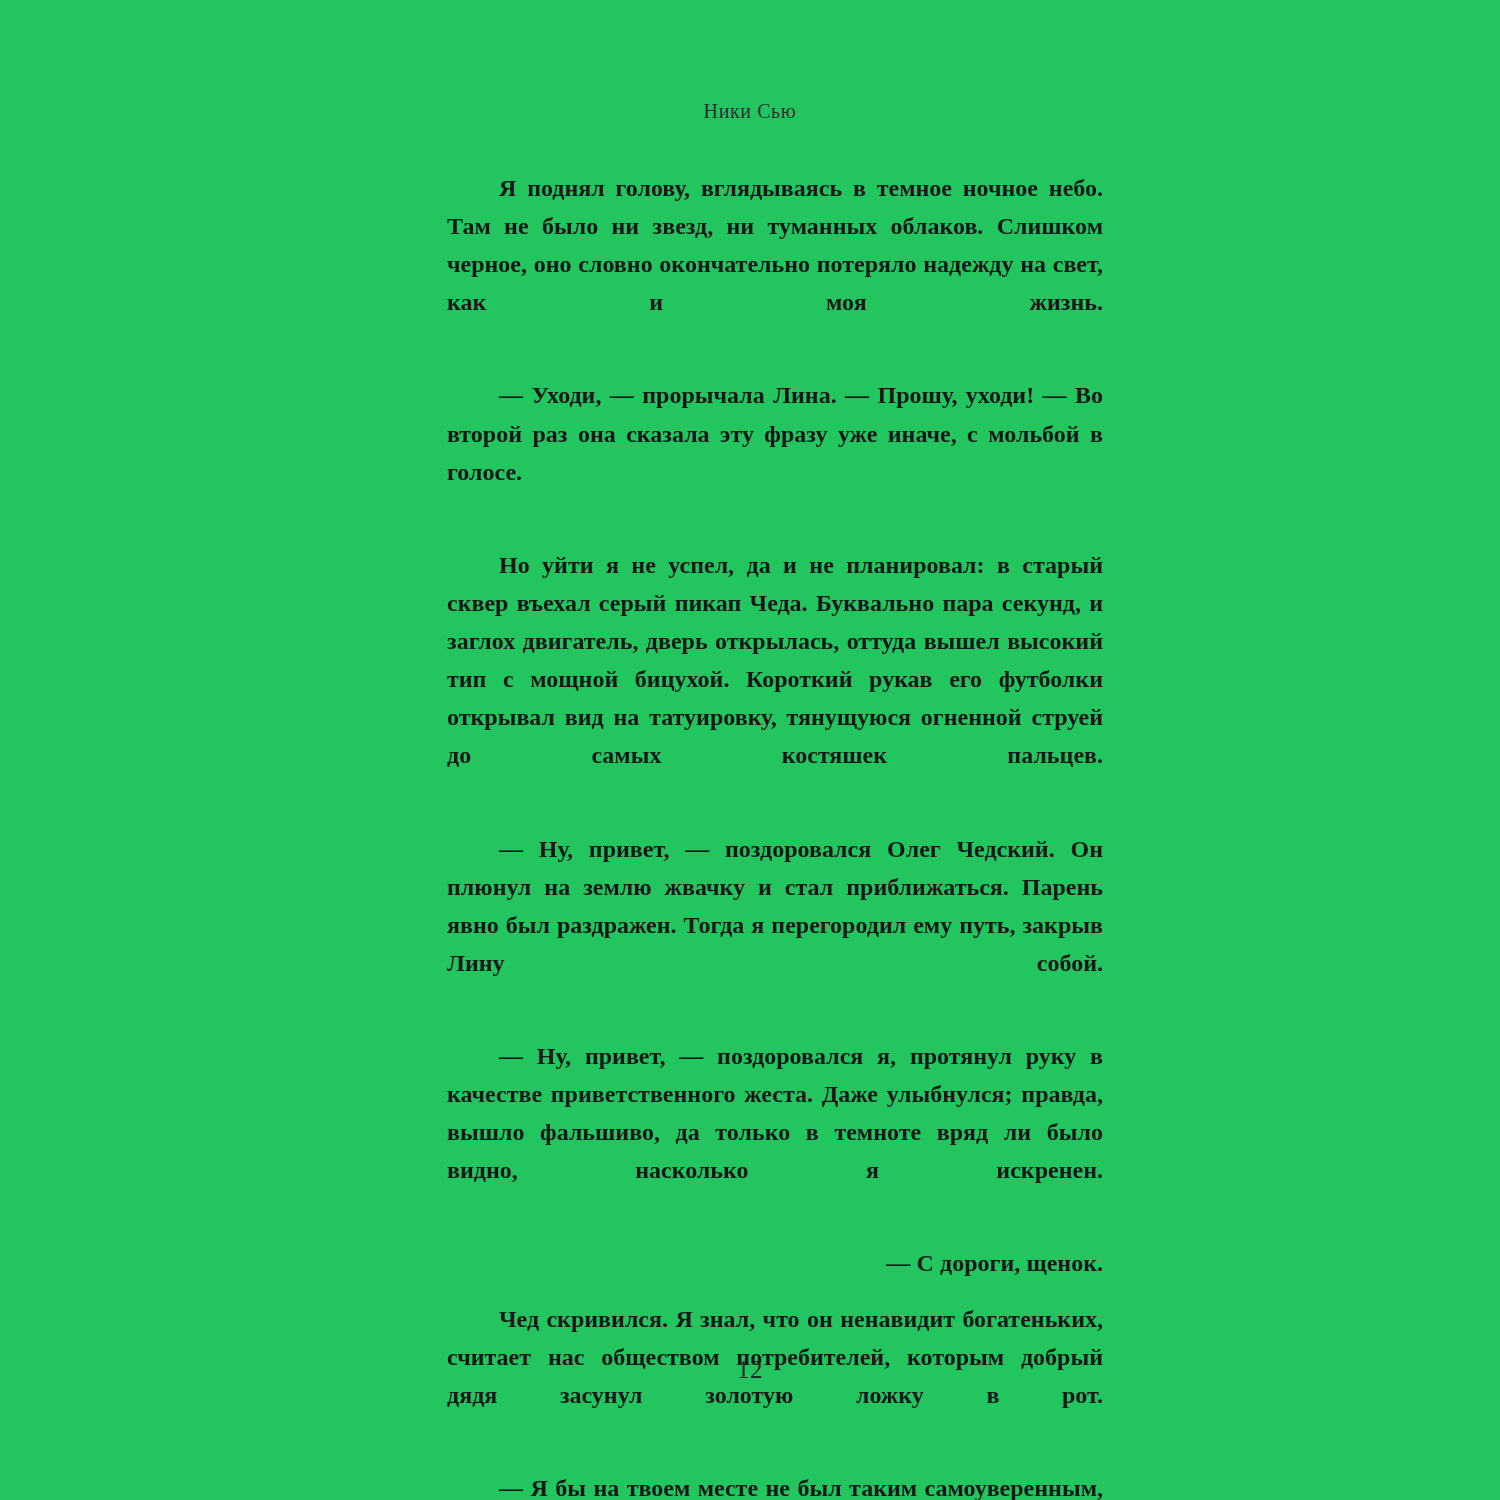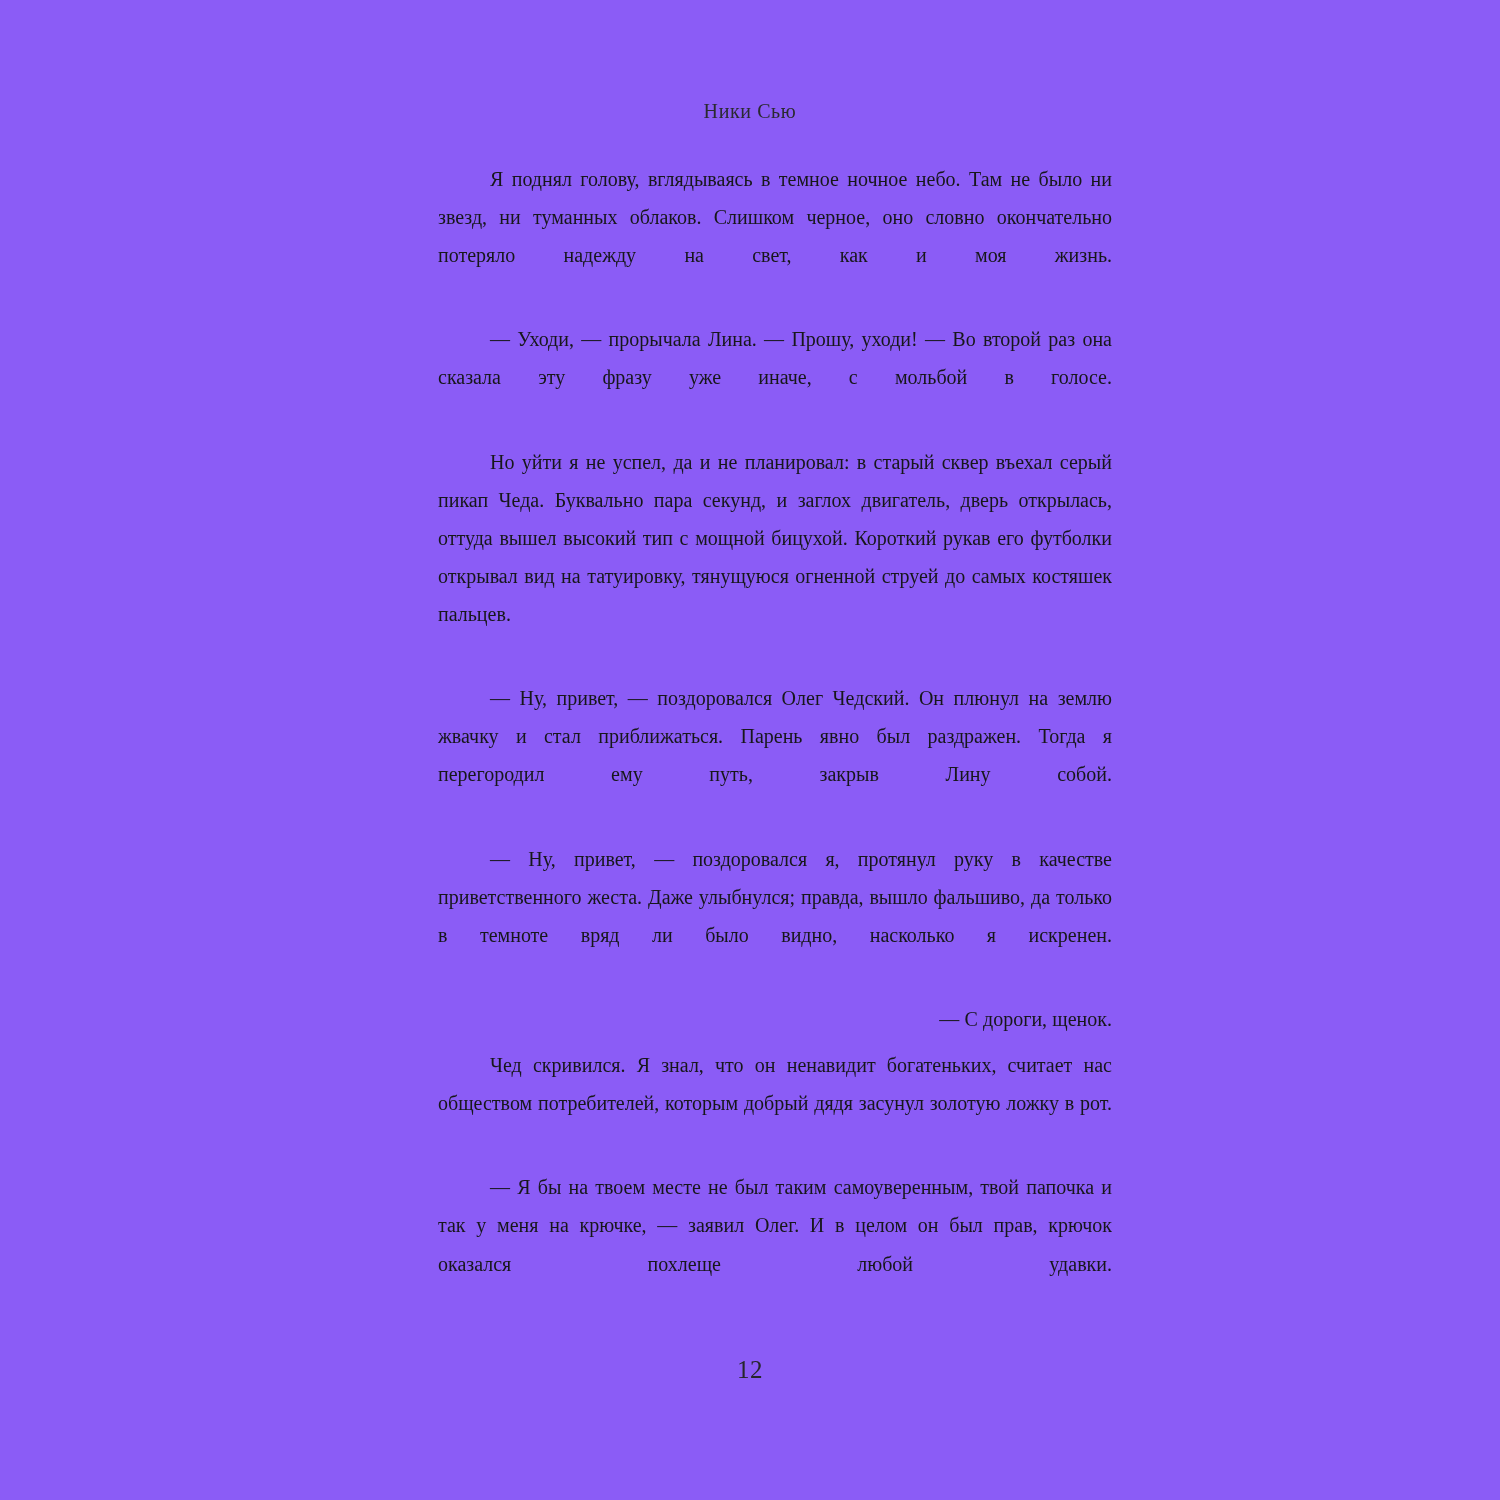--- a/index.html
+++ b/index.html
@@ -14,21 +14,21 @@
     position: relative;
     overflow: hidden;
     font-family: "Liberation Serif", "DejaVu Serif", serif;
     color: #1a1a1c;
     -webkit-font-smoothing: antialiased;
   }
 
   .page {
     position: absolute;
     inset: 0;
-    background: #8b5cf6;
+    background: #22c55e;
   }
 
   
   .running-head {
     position: absolute;
     top: 100px;
     left: 0;
     width: 1500px;
     text-align: center;
     font-size: 20px;
@@ -39,29 +39,30 @@
 
   
   .text-block {
     position: absolute;
     top: 152px;
     left: 430px;
     width: 690px;
   }
 
   .para {
-    margin: 8px;
-    font-size: 20px;
+    margin: 17px;
+    font-size: 24px;
     line-height: 38.1px;
     text-align: justify;
     text-justify: inter-word;
     text-indent: 52px;
     color: #17171a;
     hyphens: manual;
     word-spacing: 0.2px;
+    font-weight: bold;
   }
 
   
   .para::after {
     content: "";
     display: inline-block;
     width: 100%;
   }
 
   

